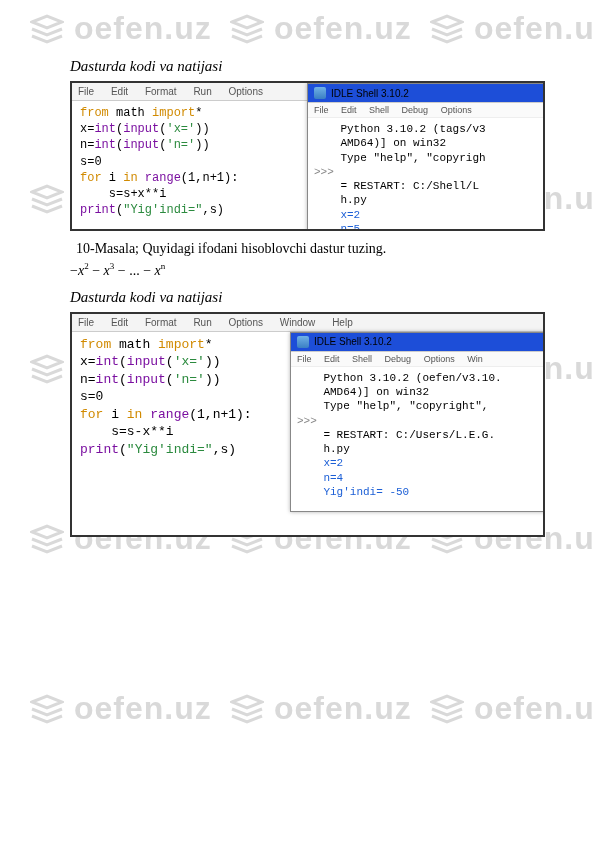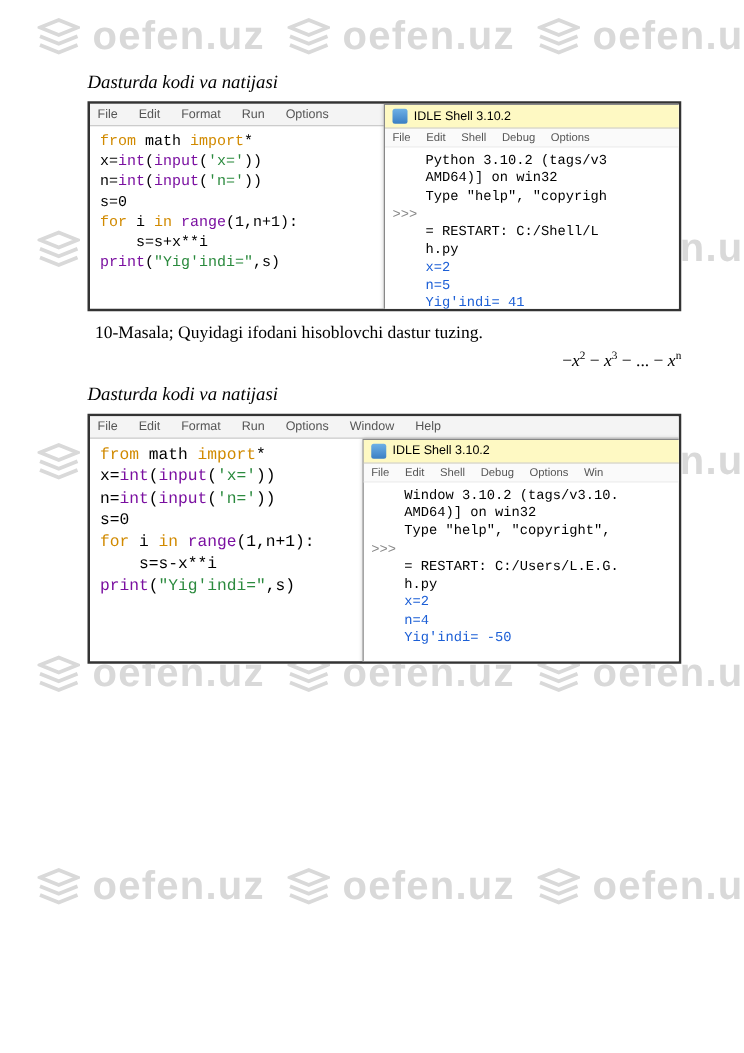--- a/index.html
+++ b/index.html
@@ -35,21 +35,21 @@
   }
   .section-title {
     font-style: italic;
     font-size: 15px;
     margin-bottom: 6px;
   }
   .codebox {
     border: 2px solid #333;
     background: #fff;
     width: 475px;
-    height: 168px;
+    height: 150px;
     position: relative;
     overflow: hidden;
     margin-bottom: 10px;
   }
   .menubar {
     font-family: Arial, sans-serif;
     font-size: 10px;
     color: #555;
     padding: 3px 6px;
     background: #f4f4f4;
@@ -71,21 +71,21 @@
   .shell-win {
     position: absolute;
     background: #fff;
     border: 1px solid #888;
     box-shadow: 0 0 4px rgba(0,0,0,.3);
   }
   .shell-title {
     font-family: Arial, sans-serif;
     font-size: 10px;
     padding: 3px 6px;
-    background: #fef9c3;
+    background: #1d4ed8;
     border-bottom: 1px solid #ccc;
     display: flex;
     align-items: center;
   }
   .shell-title::before {
     content: "";
     width: 12px; height: 12px;
     background: linear-gradient(#6fb1e6,#3a7fc4);
     border-radius: 2px;
     margin-right: 5px;
@@ -109,21 +109,21 @@
     overflow: hidden;
   }
   .sh-blue { color: #1c5fd6; }
   .sh-prompt { color: #888; }
   .task-line {
     font-size: 14px;
     margin: 10px 0 4px 6px;
   }
   .task-line b { font-weight: normal; }
   .formula {
-    text-align: right;
+    text-align: left;
     font-family: "Times New Roman", serif;
     font-size: 14px;
     margin: 4px 0 10px 0;
   }
   .sup { font-size: 9px; vertical-align: super; }
 </style>
 </head>
 <body>
 
 <div class="wm-layer">
@@ -334,21 +334,21 @@
 
   <div class="task-line">
     <b>10-Masala;</b><span>  Quyidagi ifodani hisoblovchi dastur tuzing.</span>
   </div>
   <div class="formula">
     −<i>x</i><span class="sup">2</span> − <i>x</i><span class="sup">3</span> − ... − <i>x</i><span class="sup">n</span>
   </div>
 
   <div class="section-title">Dasturda kodi va natijasi</div>
 
-  <div class="codebox" style="height:200px;">
+  <div class="codebox" style="height:225px;">
     <div class="menubar">
       <span>File</span>
       <span>Edit</span>
       <span>Format</span>
       <span>Run</span>
       <span>Options</span>
       <span>Window</span>
       <span>Help</span>
     </div>
     <div class="code" style="font-size:13px;"><span class="c-kw">from</span><span> math </span><span class="c-kw">import</span><span>*</span>
@@ -364,21 +364,21 @@
           <span>IDLE Shell 3.10.2</span>
         </div>
       <div class="shell-menu">
         <span>File</span>
         <span>Edit</span>
         <span>Shell</span>
         <span>Debug</span>
         <span>Options</span>
         <span>Win</span>
       </div>
-      <div class="shell-body">    <span>Window 3.10.2 (tags/v3.10.</span>
+      <div class="shell-body">    <span>Python 3.10.2 (oefen/v3.10.</span>
     <span>AMD64)] on win32</span>
     <span>Type "help", "copyright",</span>
 <span class="sh-prompt">&gt;&gt;&gt;</span>
     <span>= RESTART: C:/Users/L.E.G.</span>
     <span>h.py</span>
     <span class="sh-blue">x=2</span>
     <span class="sh-blue">n=4</span>
     <span class="sh-blue">Yig'indi= -50</span>
 
 

